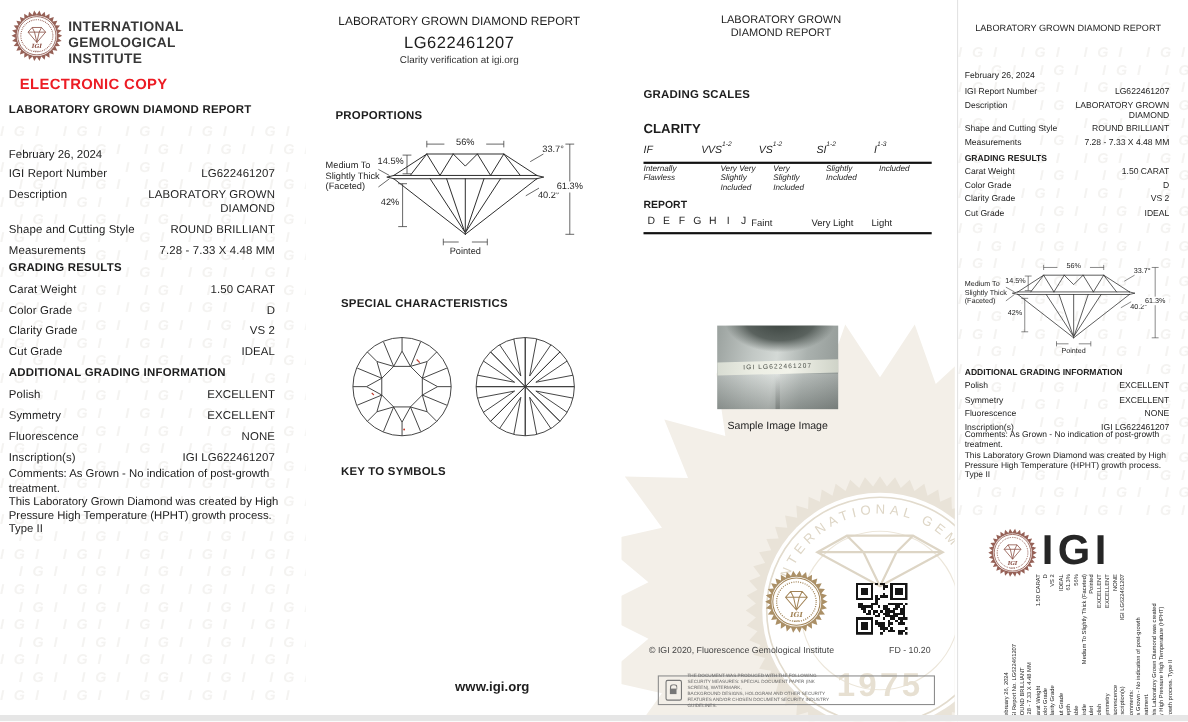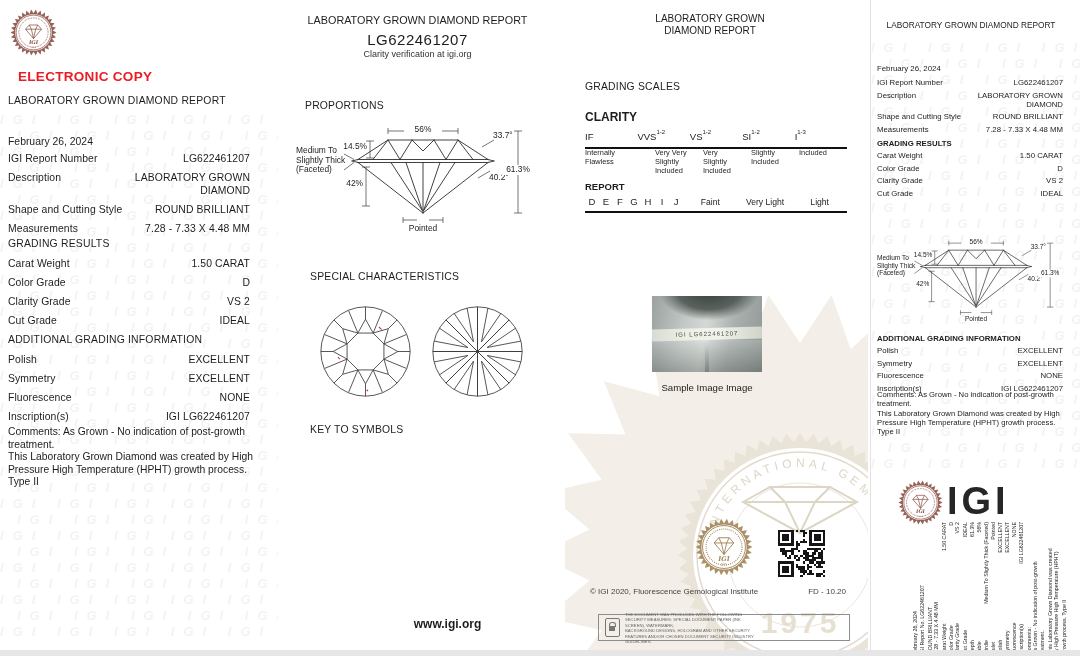--- a/index.html
+++ b/index.html
@@ -8,47 +8,47 @@
   .abs{position:absolute;}
   .b{font-weight:bold;}
   .pre{white-space:pre-line;}
   .c{text-align:center;}
   .rt{text-align:right;}
   
   .rows{width:242px;}
   .row{display:flex;justify-content:space-between;align-items:flex-start;
        font-size:10.4px;line-height:12.5px;margin-bottom:6.5px;letter-spacing:.1px;}
   .row .v{text-align:right;white-space:pre-line;}
-  .h1{font-size:10.4px;font-weight:normal;letter-spacing:.2px;}
+  .h1{font-size:10.4px;font-weight:bold;letter-spacing:.2px;}
   
   .frows{width:186px;}
   .frow{display:flex;justify-content:space-between;align-items:flex-start;
         font-size:7.8px;line-height:9.2px;margin-bottom:3.4px;}
   .frow .v{text-align:right;white-space:pre-line;}
   .fh{font-size:7.8px;font-weight:bold;}
   .texture{position:absolute;overflow:hidden;color:rgba(150,138,120,0.10);
            font-style:italic;font-weight:bold;pointer-events:none;}
   .texture div{font-size:13px;line-height:16px;letter-spacing:9px;white-space:nowrap;}
   
   .prop-box{position:relative;width:250px;height:124px;}
   .prop-box svg{position:absolute;left:0;top:0;}
   .plabel{position:absolute;font-size:8.4px;line-height:9.6px;}
   .girdle-label{width:50px;}
   .wm-white{background:#fff;}
   .small-prop{transform:scale(0.78);transform-origin:0 0;}
   
-  .cl-table{display:flex;width:262px;}
+  .cl-table{display:flex;width:262px;font-style:italic;}
   .cl-col .g{font-size:9.5px;}
   .cl-col sup{font-size:6px;}
   .cl-col .lbl{font-size:7.4px;line-height:8.8px;padding-top:4px;white-space:pre-line;}
   .cl-grades{border-bottom:2px solid #111;padding-bottom:3px;}
   .color-row{display:flex;width:262px;border-bottom:2px solid #111;
              font-size:9.5px;padding-bottom:4px;align-items:flex-end;}
   .color-row .ltr{width:14px;text-align:center;}
-  .color-row .rng{flex:1;text-align:center;font-size:8.6px;}
+  .color-row .rng{flex:1;font-size:8.6px;}
   
   .sample{width:110px;height:76px;overflow:hidden;position:relative;
     background:
       radial-gradient(ellipse 70px 40px at 52% -6%, #39413d 0%, #5a625e 45%, rgba(90,98,94,0) 72%),
       linear-gradient(100deg, #9aa19e 0%, #c2c8c5 30%, #d4d9d6 48%, #aab1ae 70%, #8f9693 100%);}
   .sample .band{position:absolute;left:0;top:42%;width:100%;height:16%;
       background:linear-gradient(90deg,#d8dcd2 0%,#eceee4 30%,#f2f3ea 60%,#cfd3c8 100%);
       transform:rotate(-1.5deg);display:flex;align-items:center;justify-content:center;}
   .sample .band span{font-size:6px;letter-spacing:1px;color:#4a4f48;}
   .sample .fb{position:absolute;bottom:0;width:52%;height:42%;
@@ -120,20 +120,23 @@
           <path d="M49.0,0.0L40.8,4.3L47.9,10.2L39.0,12.7L44.8,19.9L35.5,20.5L39.6,28.8L30.5,27.4L32.8,36.4L24.1,33.2L24.5,42.4L16.7,37.5L15.1,46.6L8.5,40.1L5.1,48.7L0.0,41.0L-5.1,48.7L-8.5,40.1L-15.1,46.6L-16.7,37.5L-24.5,42.4L-24.1,33.2L-32.8,36.4L-30.5,27.4L-39.6,28.8L-35.5,20.5L-44.8,19.9L-39.0,12.7L-47.9,10.2L-40.8,4.3L-49.0,0.0L-40.8,-4.3L-47.9,-10.2L-39.0,-12.7L-44.8,-19.9L-35.5,-20.5L-39.6,-28.8L-30.5,-27.4L-32.8,-36.4L-24.1,-33.2L-24.5,-42.4L-16.7,-37.5L-15.1,-46.6L-8.5,-40.1L-5.1,-48.7L-0.0,-41.0L5.1,-48.7L8.5,-40.1L15.1,-46.6L16.7,-37.5L24.5,-42.4L24.1,-33.2L32.8,-36.4L30.5,-27.4L39.6,-28.8L35.5,-20.5L44.8,-19.9L39.0,-12.7L47.9,-10.2L40.8,-4.3Z" fill="#8b5045" opacity="0.9"></path>
           <circle cx="0" cy="0" r="39" fill="#fff"></circle>
           <circle cx="0" cy="0" r="37" fill="none" stroke="#8b5045" stroke-width="1.6"></circle>
           <circle cx="0" cy="0" r="31" fill="none" stroke="#8b5045" stroke-width="2" stroke-dasharray="1.6,2"></circle>
           <g stroke="#8b5045" stroke-width="1.6" fill="none">
             <path d="M-17,-7 L-9,-16 L9,-16 L17,-7 L0,13 Z M-17,-7 L17,-7 M-9,-16 L-4.5,-7 M9,-16 L4.5,-7 M-4.5,-7 L0,13 M4.5,-7 L0,13"></path>
           </g>
           <text x="0" y="24" text-anchor="middle" font-size="11" font-style="italic" font-weight="bold" fill="#8b5045" font-family="&quot;DejaVu Serif&quot;,serif">IGI</text>
           <text x="0" y="32" text-anchor="middle" font-size="4.5" fill="#8b5045">1975</text>
         </svg></div>
+    <div class="abs b pre" style="left:62px;top:17px;font-size:12.5px;line-height:14.5px;letter-spacing:.3px;color:#373737;">INTERNATIONAL
+GEMOLOGICAL
+INSTITUTE</div>
     <div class="abs b" style="left:18px;top:69px;font-size:13.5px;letter-spacing:.3px;color:#ec1c24;">ELECTRONIC COPY</div>
     <div class="abs h1" style="left:8px;top:95px;">LABORATORY GROWN DIAMOND REPORT</div>
 
     <div class="abs" style="left:8px;top:136px;font-size:10.4px;">February 26, 2024</div>
 
     <div class="abs rows" style="left:8px;top:153px;">
 
         <div class="row">
           <span>IGI Report Number</span>
           <span class="v">LG622461207</span>

